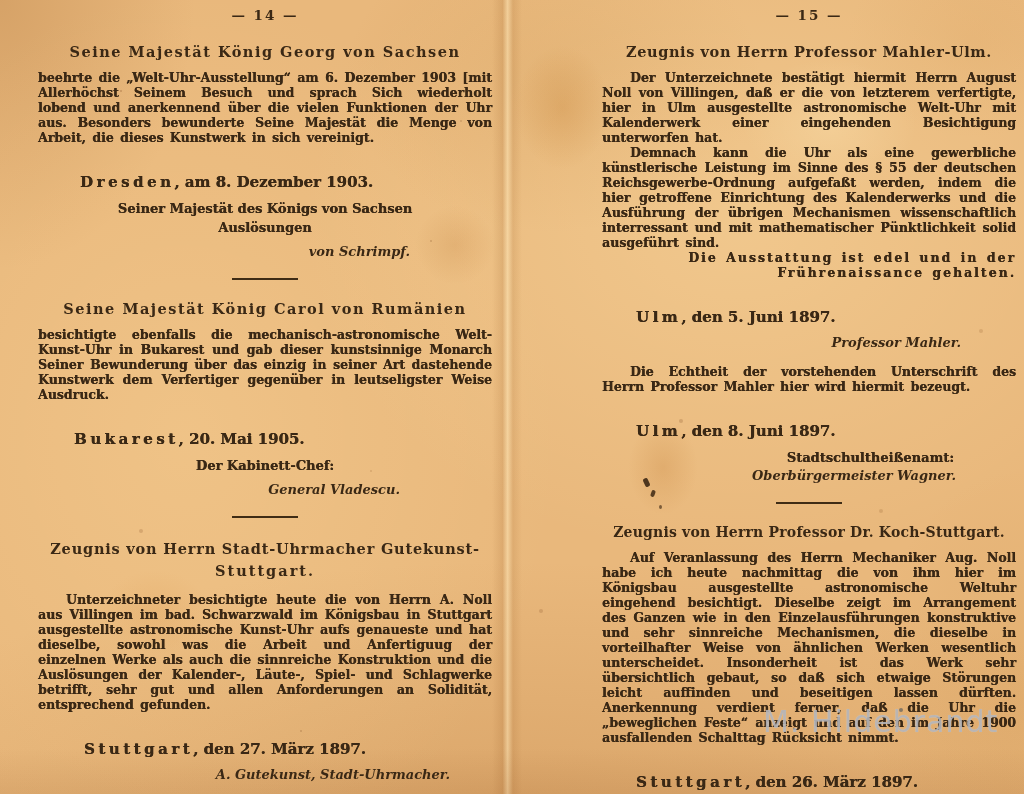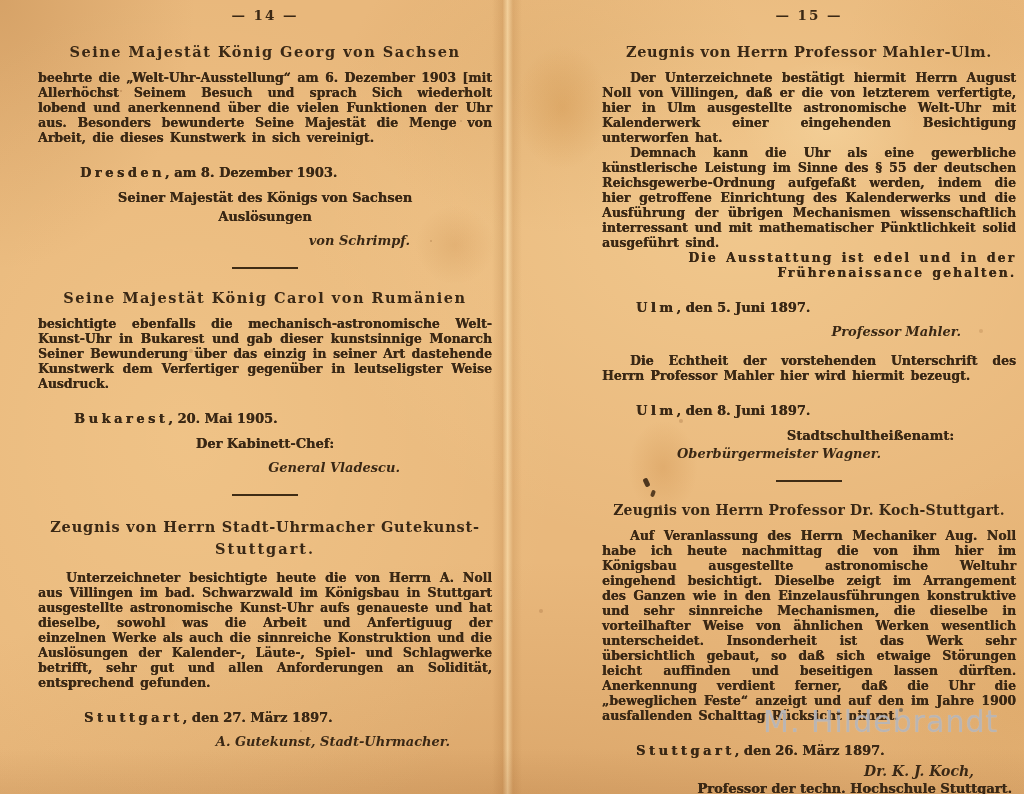--- a/index.html
+++ b/index.html
@@ -33,21 +33,21 @@
   .heading.ls-tight{letter-spacing:0.6px;}
   .heading.ls-tighter{letter-spacing:0.2px;font-size:14px;}
   .body-text{
     text-align:justify;font-weight:bold;font-size:12.5px;line-height:15px;
     word-spacing:2px;margin:10px 0 0 0;text-shadow:0.3px 0 0 currentColor;
   }
   .body-text.no-gap{margin-top:0;}
   .indent{text-indent:28px;}
   .spaced{letter-spacing:2px;text-align:right;}
   .dateline{
-    font-weight:bold;font-size:13px;margin:20px 0 0 42px;text-shadow:0.3px 0 0 currentColor;
+    font-weight:bold;font-size:15px;margin:28px 0 0 42px;text-shadow:0.3px 0 0 currentColor;
   }
   .page-right .dateline{margin-left:34px;}
   .dateline .place{letter-spacing:3.5px;}
   .center-line{
     text-align:center;font-weight:bold;font-size:13px;margin:10px 0 0 0;
     text-shadow:0.3px 0 0 currentColor;
   }
   .center-line.sub{margin-top:4px;}
   .right-line{
     text-align:right;font-weight:bold;font-size:13px;margin:10px 0 0 0;
@@ -158,21 +158,21 @@
 
   <div class="heading ls-tight">Zeugnis von Herrn Professor Mahler-Ulm.</div>
   <p class="body-text indent">Der Unterzeichnete bestätigt hiermit Herrn August Noll von Villingen, daß er die von letzterem verfertigte, hier in Ulm ausgestellte astronomische Welt-Uhr mit Kalenderwerk einer eingehenden Besichtigung unterworfen hat.</p>
   <p class="body-text indent no-gap">Demnach kann die Uhr als eine gewerbliche künstlerische Leistung im Sinne des § 55 der deutschen Reichsgewerbe-Ordnung aufgefaßt werden, indem die hier getroffene Einrichtung des Kalenderwerks und die Ausführung der übrigen Mechanismen wissenschaftlich interressant und mit mathematischer Pünktlichkeit solid ausgeführt sind.</p>
   <p class="body-text indent no-gap spaced">Die Ausstattung ist edel und in der Frührenaissance gehalten.</p>
   <p class="dateline"><span class="place">Ulm</span><span>, den 5. Juni 1897.</span></p>
   <div class="signature" style="padding-right:55px;">Professor Mahler.</div>
   <p class="body-text indent" style="margin-top:14px;">Die Echtheit der vorstehenden Unterschrift des Herrn Professor Mahler hier wird hiermit bezeugt.</p>
   <p class="dateline"><span class="place">Ulm</span><span>, den 8. Juni 1897.</span></p>
   <div class="right-line" style="padding-right:62px;">Stadtschultheißenamt:</div>
-  <div class="signature" style="padding-right:60px;margin-top:3px;text-align:center;">Oberbürgermeister Wagner.</div>
+  <div class="signature" style="padding-right:60px;margin-top:3px;">Oberbürgermeister Wagner.</div>
 
   <hr class="divider">
 
   <div class="heading ls-tighter">Zeugnis von Herrn Professor Dr. Koch-Stuttgart.</div>
   <p class="body-text indent">Auf Veranlassung des Herrn Mechaniker Aug. Noll habe ich heute nachmittag die von ihm hier im Königsbau ausgestellte astronomische Weltuhr eingehend besichtigt. Dieselbe zeigt im Arrangement des Ganzen wie in den Einzelausführungen konstruktive und sehr sinnreiche Mechanismen, die dieselbe in vorteilhafter Weise von ähnlichen Werken wesentlich unterscheidet. Insonderheit ist das Werk sehr übersichtlich gebaut, so daß sich etwaige Störungen leicht auffinden und beseitigen lassen dürften. Anerkennung verdient ferner, daß die Uhr die „beweglichen Feste“ anzeigt und auf den im Jahre 1900 ausfallenden Schalttag Rücksicht nimmt.</p>
   <p class="dateline"><span class="place">Stuttgart</span><span>, den 26. März 1897.</span></p>
   <div class="signature" style="padding-right:42px;margin-top:5px;font-size:14px;">Dr. K. J. Koch,</div>
   <div class="right-line" style="padding-right:4px;margin-top:2px;">Professor der techn. Hochschule Stuttgart.</div>
 </div>
 

